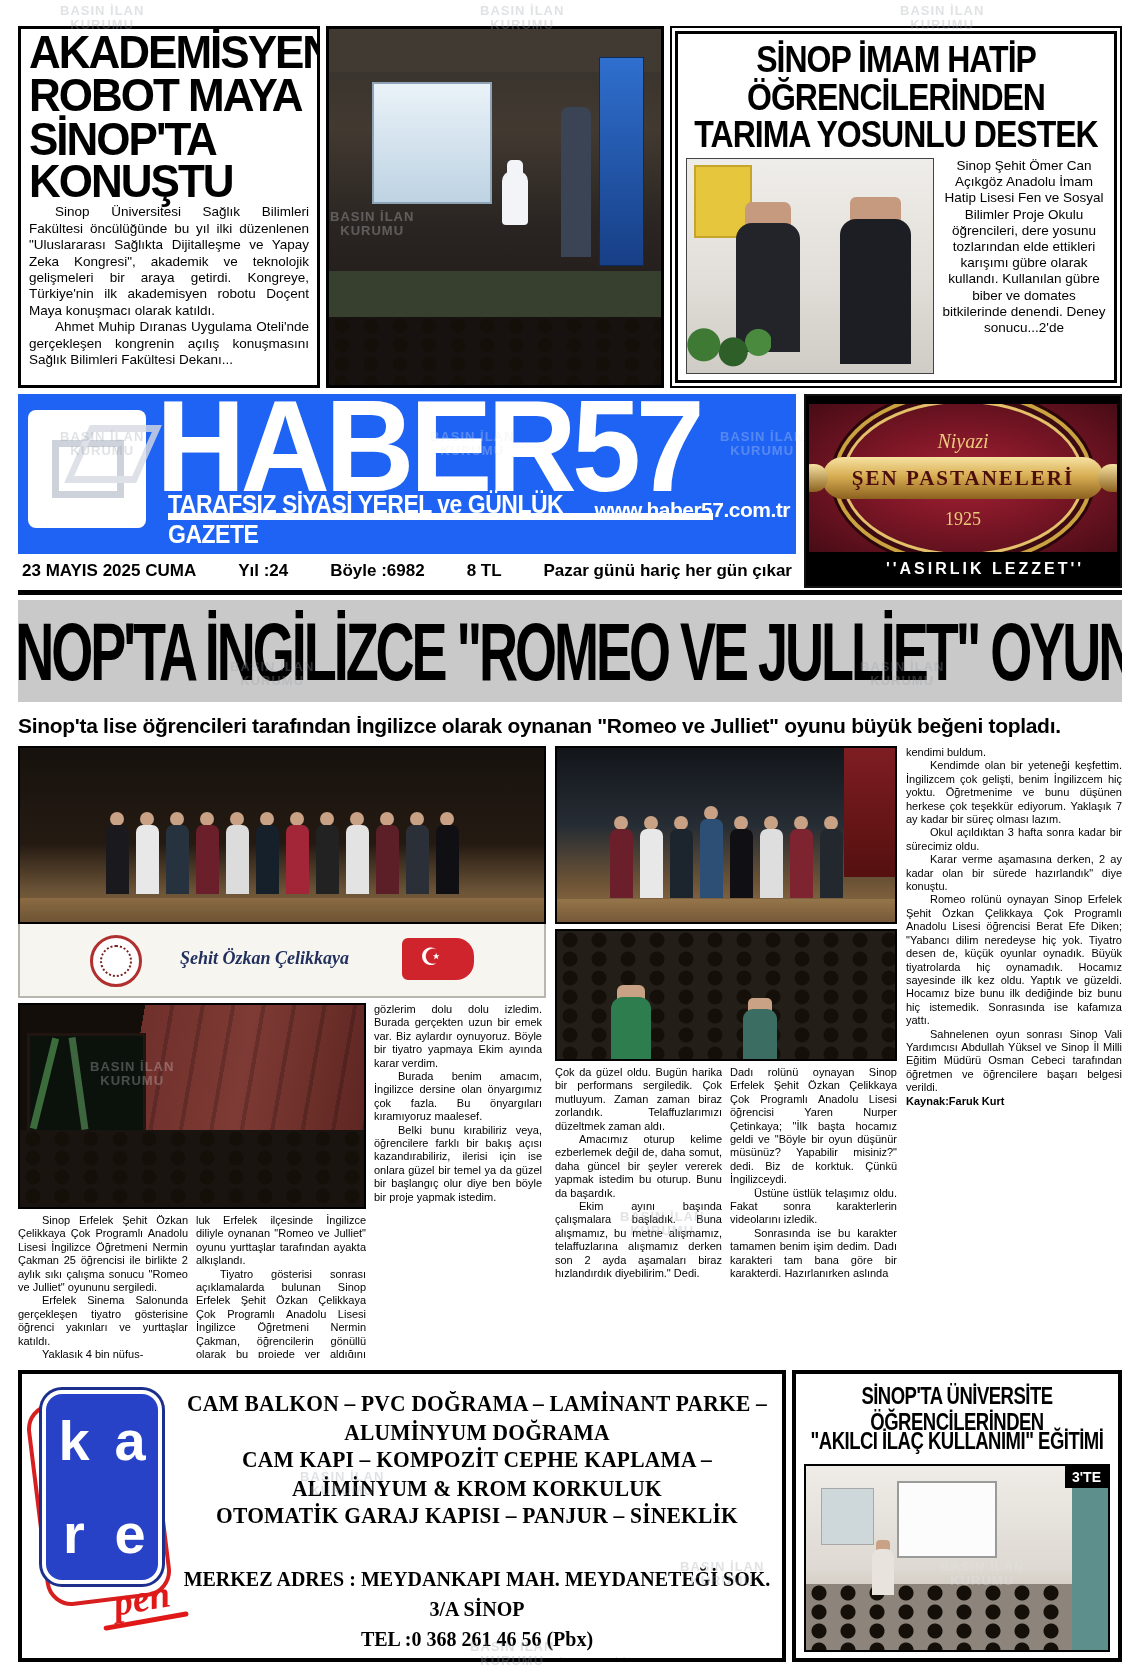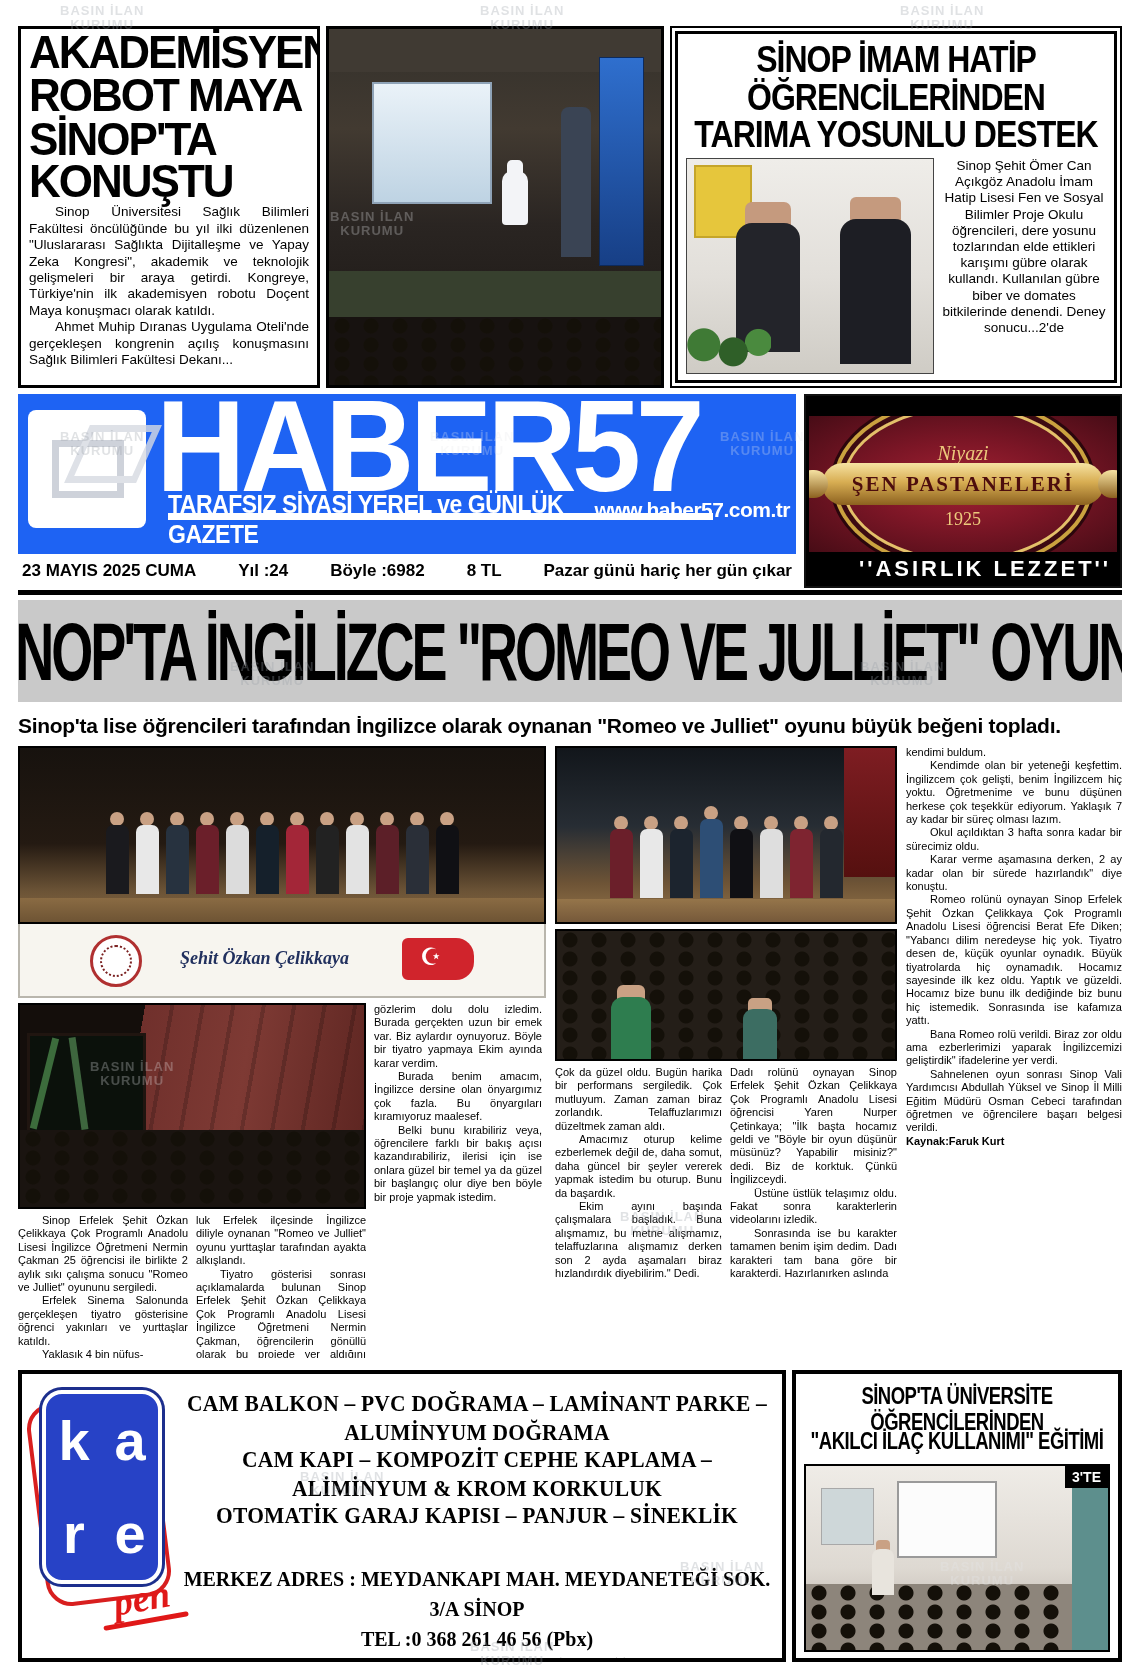--- a/index.html
+++ b/index.html
@@ -45,36 +45,36 @@
   .mast-underline{position:absolute;left:150px;bottom:34px;width:545px;height:7px;background:#fff;}
   .mast-tagline-row{position:absolute;left:150px;right:6px;bottom:4px;display:flex;justify-content:space-between;
                     align-items:baseline;color:#fff;font-weight:bold;}
   .mast-tagline{font-size:23px;letter-spacing:-0.5px;transform:scaleY(1.12);transform-origin:bottom left;}
   .mast-site{font-size:21px;letter-spacing:-0.5px;}
   .dateline{height:34px;display:flex;align-items:center;font-weight:bold;font-size:17px;justify-content:space-between;padding:0 4px;}
   .rule{height:5px;background:#000;margin-top:2px;}
 
   
   .sen-ad{flex:1;border:2px solid #111;background:#000;display:flex;flex-direction:column;box-sizing:border-box;}
-  .sen-main{flex:1;margin:20px 3px 0;position:relative;overflow:hidden;
+  .sen-main{flex:1;margin:8px 3px 0;position:relative;overflow:hidden;
             background:radial-gradient(ellipse at center,#a32133 0%,#7c1626 45%,#470c16 100%);}
   .sen-ring{position:absolute;left:50%;top:50%;width:236px;height:150px;transform:translate(-50%,-50%);
             border-radius:50%;border:3px solid #e3c06a;box-shadow:0 0 0 5px #3c0a12,0 0 0 9px #caa23f,0 0 0 12px #2a060c;}
   .sen-pin{position:absolute;left:50%;top:50%;transform:translate(-50%,-50%);width:282px;height:42px;border-radius:21px;
            background:linear-gradient(180deg,#f6e2a2 0%,#d8ae53 45%,#8c611f 100%);display:flex;align-items:center;justify-content:center;}
   .sen-pin::before,.sen-pin::after{content:"";position:absolute;top:7px;width:30px;height:28px;border-radius:14px;
            background:linear-gradient(180deg,#f6e2a2,#8c611f);}
   .sen-pin::before{left:-24px;} .sen-pin::after{right:-24px;}
   .sen-brand{font-family:"Liberation Serif",serif;font-weight:bold;font-size:21px;letter-spacing:2px;color:#4d0d0d;}
   .sen-niyazi{position:absolute;top:26px;left:50%;transform:translateX(-50%);color:#ecc97c;
               font-family:"Liberation Serif",serif;font-style:italic;font-size:20px;}
   .sen-year{position:absolute;bottom:22px;left:50%;transform:translateX(-50%);color:#ecc97c;
             font-family:"Liberation Serif",serif;font-size:18px;}
   .sen-slogan{height:34px;line-height:34px;text-align:center;color:#fff;background:#000;
-              font-size:22px;font-weight:bold;letter-spacing:3px;margin-left:44px;}
+              font-size:16px;font-weight:bold;letter-spacing:3px;margin-left:44px;}
 
   
   .headline-band{background:#c9c9c9;height:102px;display:flex;align-items:center;justify-content:center;overflow:hidden;margin-top:5px;}
   .main-headline{font-size:53px;font-weight:bold;letter-spacing:-3px;white-space:nowrap;transform:scale(1.02,1.55);}
   .subhead{margin:12px 0 8px;font-size:21px;font-weight:bold;letter-spacing:-0.3px;}
 
   
   .content{display:flex;gap:9px;height:612px;overflow:hidden;}
   .ncol{font-size:11px;line-height:13.4px;text-align:justify;overflow:hidden;}
   .ncol p{margin:0;text-indent:24px;}
@@ -317,21 +317,20 @@
         </div>
       </div>
     </div>
 
     <div class="ncol col-right">
       <p class="noind">kendimi buldum.</p>
       <p>Kendimde olan bir yeteneği keşfettim. İngilizcem çok gelişti, benim İngilizcem hiç yoktu. Öğretmenime ve bunu düşünen herkese çok teşekkür ediyorum. Yaklaşık 7 ay kadar bir süreç olması lazım.</p>
       <p>Okul açıldıktan 3 hafta sonra kadar bir sürecimiz oldu.</p>
       <p>Karar verme aşamasına derken, 2 ay kadar olan bir sürede hazırlandık" diye konuştu.</p>
       <p>Romeo rolünü oynayan Sinop Erfelek Şehit Özkan Çelikkaya Çok Programlı Anadolu Lisesi öğrencisi Berat Efe Diken; "Yabancı dilim neredeyse hiç yok. Tiyatro desen de, küçük oyunlar oynadık. Büyük tiyatrolarda hiç oynamadık. Hocamız sayesinde ilk kez oldu. Yaptık ve güzeldi. Hocamız bize bunu ilk dediğinde biz bunu hiç istemedik. Sonrasında ise kafamıza yattı.</p>
-      <p>Bana Romeo rolü verildi. Biraz zor oldu ama ezberlerimizi yaparak İngilizcemizi geliştirdik" ifadelerine yer verdi.</p>
       <p>Sahnelenen oyun sonrası Sinop Vali Yardımcısı Abdullah Yüksel ve Sinop İl Milli Eğitim Müdürü Osman Cebeci tarafından öğretmen ve öğrencilere başarı belgesi verildi.</p>
       <p class="bold">Kaynak:Faruk Kurt</p>
     </div>
   </div>
 
   <div class="bottom-row">
 
     <div class="ad-box">
       <div class="karepen">
         <div class="kp-outline"></div>

